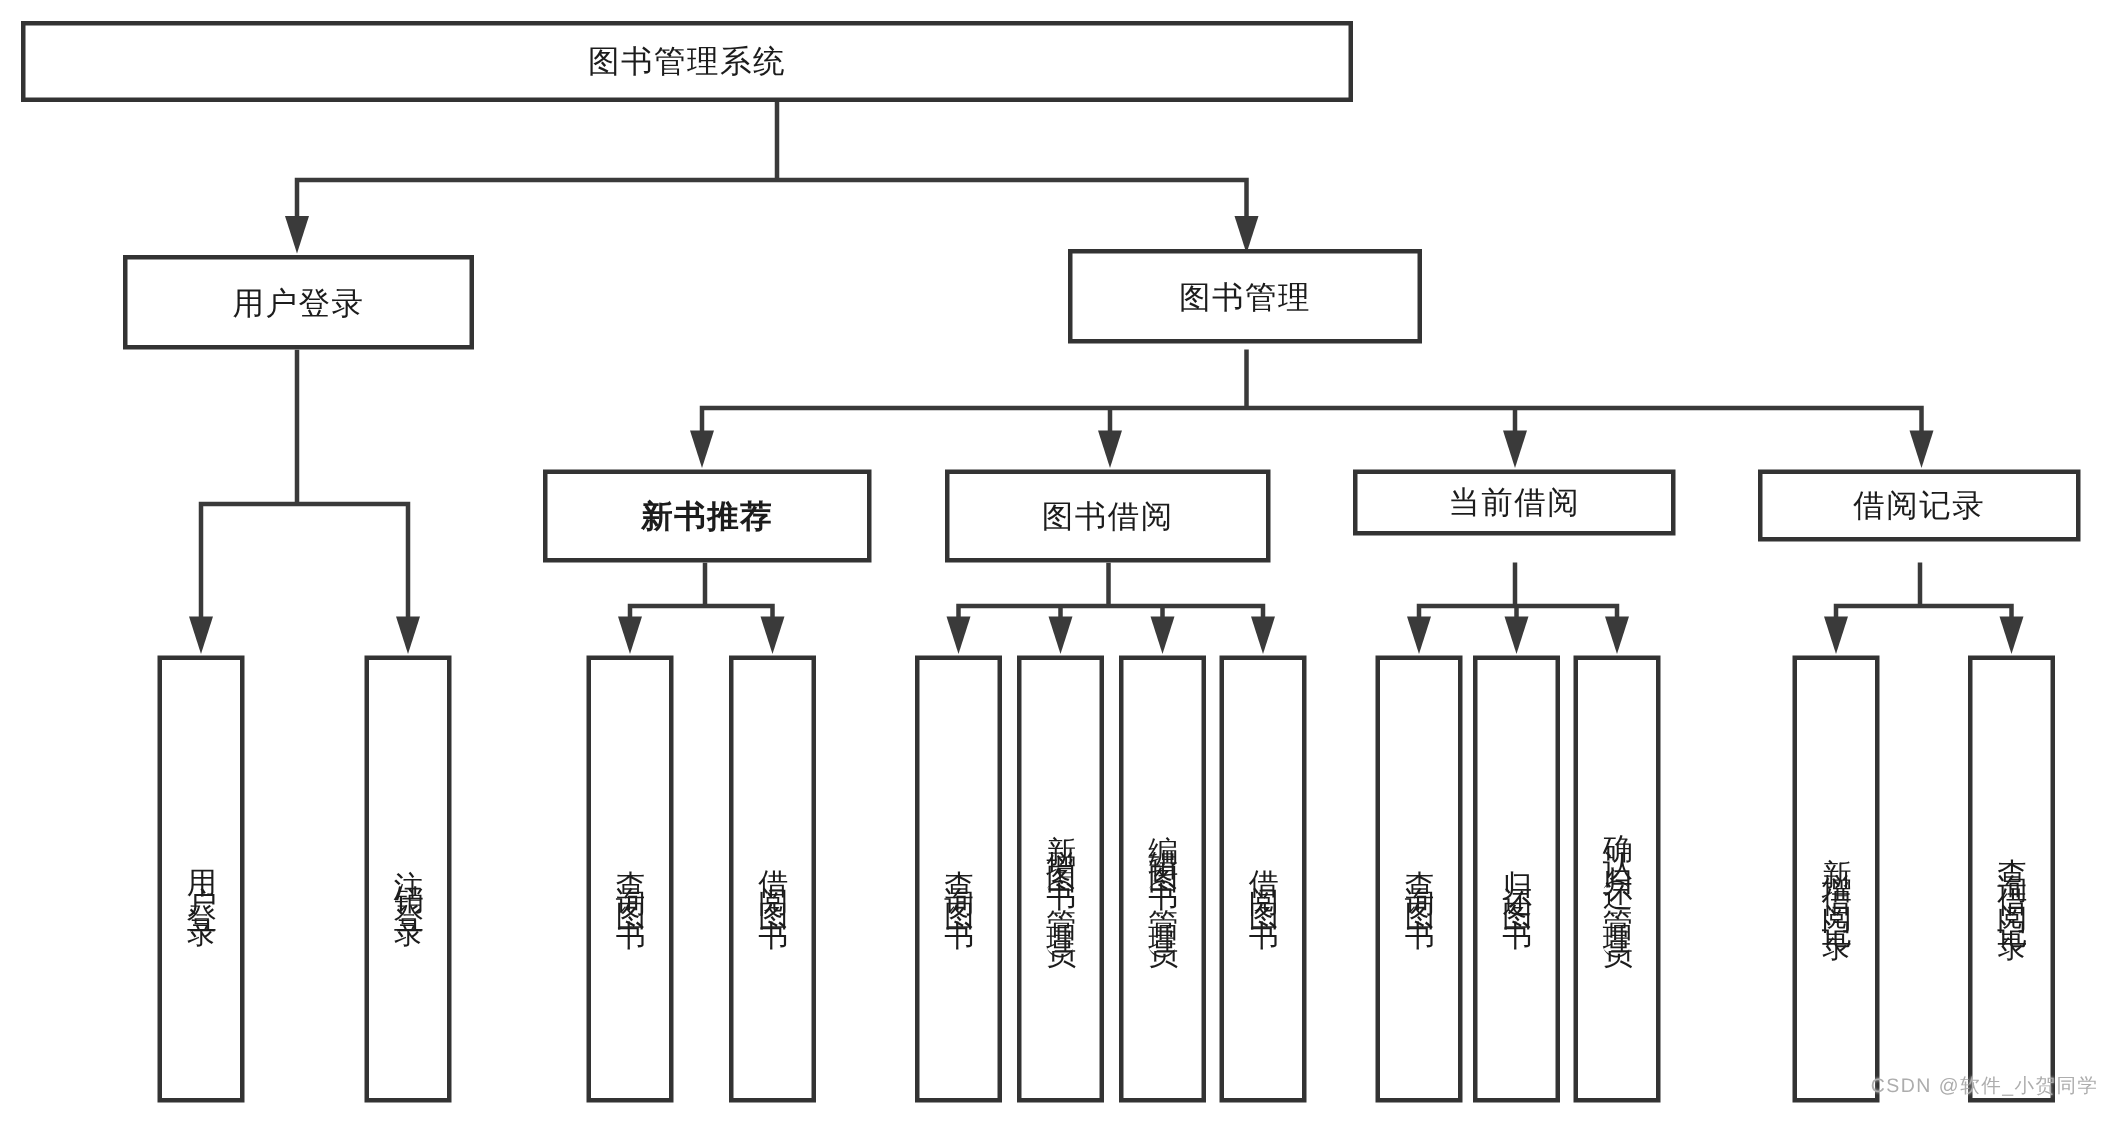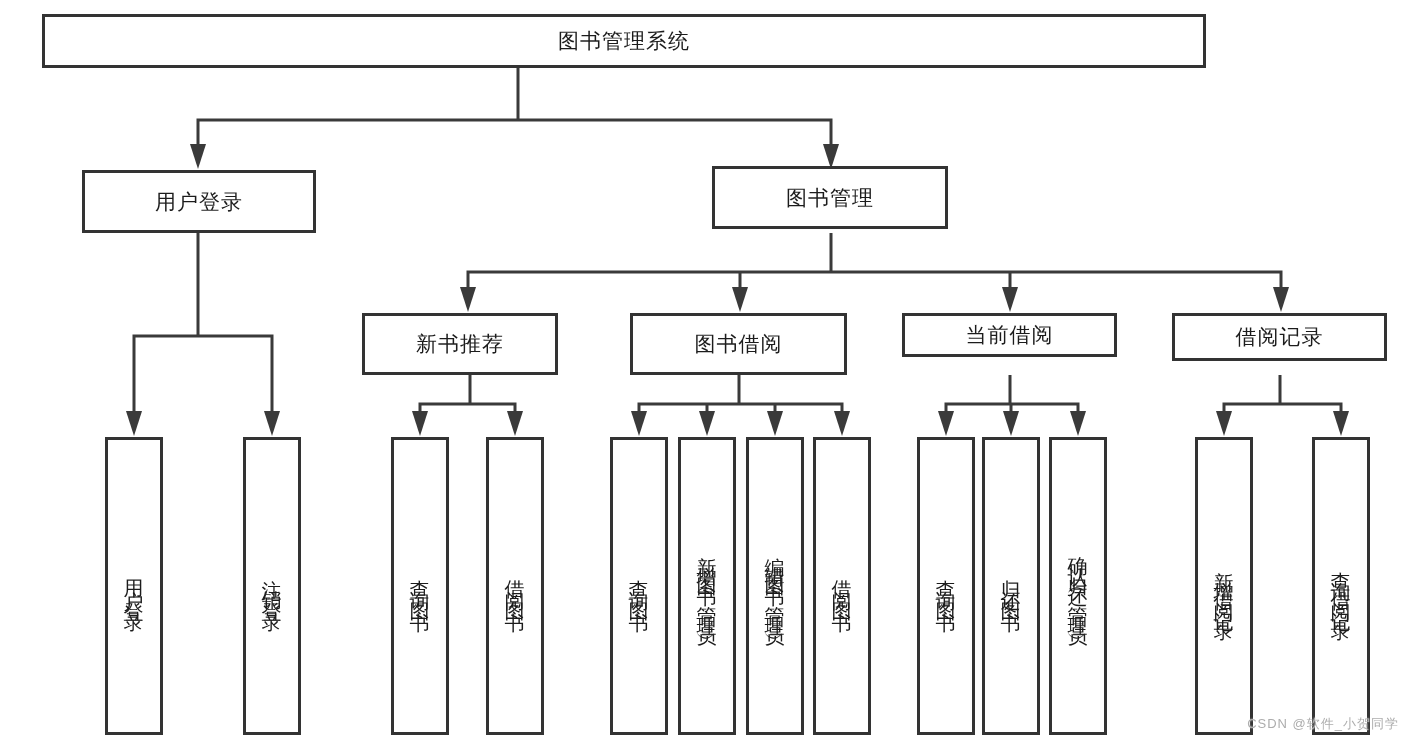--- a/index.html
+++ b/index.html
@@ -86,32 +86,32 @@
 
       <polygon points="946,436 938,411 954,411"></polygon>
       <polygon points="1011,436 1003,411 1019,411"></polygon>
       <polygon points="1078,436 1070,411 1086,411"></polygon>
 
       <polygon points="1224,436 1216,411 1232,411"></polygon>
       <polygon points="1341,436 1333,411 1349,411"></polygon>
     </g>
   </svg>
 
-  <div class="box h" style="left:14px;top:14px;width:1164px;height:54px;margin-left:28px;">
+  <div class="box h" style="left:14px;top:14px;width:888px;height:54px;">
     <span class="label">图书管理系统</span>
   </div>
 
   <div class="box h" style="left:82px;top:170px;width:234px;height:63px;">
     <span class="label">用户登录</span>
   </div>
   <div class="box h" style="left:712px;top:166px;width:236px;height:63px;">
     <span class="label">图书管理</span>
   </div>
 
-  <div class="box h" style="left:362px;top:313px;width:196px;height:62px;">
+  <div class="box h" style="left:362px;top:313px;width:219px;height:62px;font-weight:bold;">
     <span class="label">新书推荐</span>
   </div>
   <div class="box h" style="left:630px;top:313px;width:217px;height:62px;">
     <span class="label">图书借阅</span>
   </div>
   <div class="box h" style="left:902px;top:313px;width:215px;height:44px;">
     <span class="label">当前借阅</span>
   </div>
   <div class="box h" style="left:1172px;top:313px;width:215px;height:48px;">
     <span class="label">借阅记录</span>

